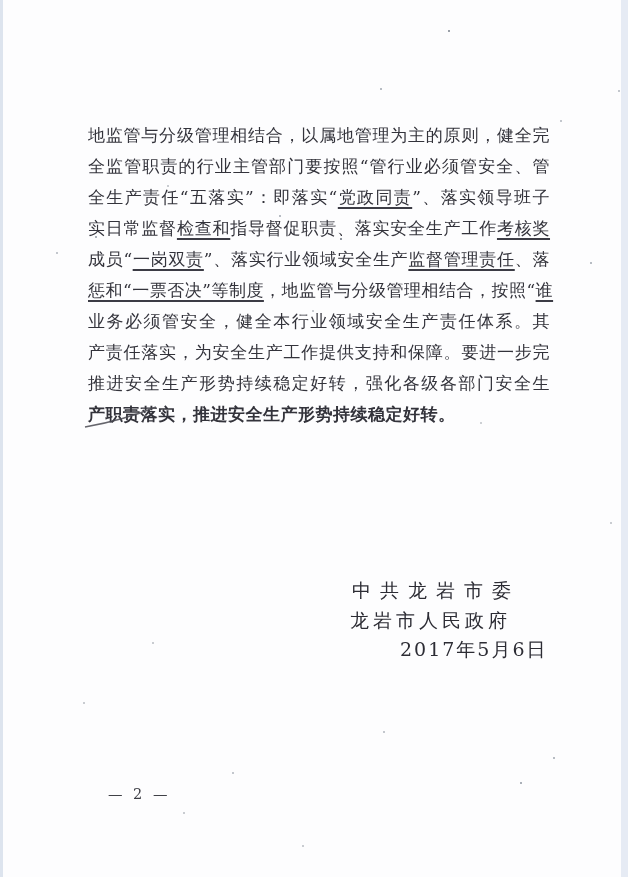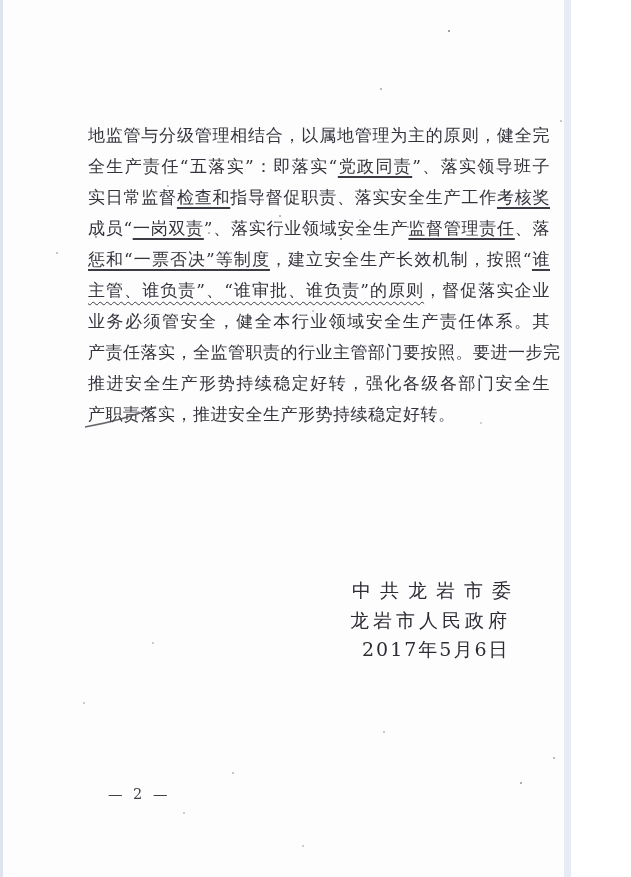--- a/index.html
+++ b/index.html
@@ -3,21 +3,21 @@
 <meta charset="utf-8">
 <style>
   html, body {
     margin: 0;
     padding: 0;
     background: #ffffff;
     font-family: "DejaVu Serif", "Liberation Serif", serif;
   }
   .page {
     position: relative;
-    width: 571px;
+    width: 628px;
     height: 877px;
     background: #fdfdfe;
     overflow: hidden;
     color: #2e2e36;
   }
   
   .edge-left {
     position: absolute; left: 0; top: 0; width: 3px; height: 877px;
     background: #dde4ee;
   }
@@ -52,20 +52,21 @@
     color: #33333b;
   }
   .line {
     text-align: justify;
     text-align-last: justify;
     height: 31px;
     white-space: nowrap;
   }
   .line.no-justify {
     text-align-last: left;
+    font-weight: bold;
   }
   .u {
     text-decoration-line: underline;
     text-decoration-color: #3c3c45;
     text-decoration-thickness: 1.5px;
     text-underline-offset: 4px;
   }
   .u.wavy {
     text-decoration-style: wavy;
     text-decoration-thickness: 1px;
@@ -79,21 +80,21 @@
   }
   
   .sig-line {
     position: absolute;
     font-size: 19px;
     color: #2c2c34;
     white-space: nowrap;
   }
   .sig-committee { left: 352px; top: 578px; letter-spacing: 9px; }
   .sig-government { left: 350px; top: 608px; letter-spacing: 4px; font-family: Liberation Serif, serif; }
-  .sig-date { left: 362px; top: 637px; letter-spacing: 2px; }
+  .sig-date { left: 400px; top: 637px; letter-spacing: 2px; }
   
   .footer {
     position: absolute;
     left: 108px;
     top: 786px;
     font-size: 14.5px;
     letter-spacing: 3px;
     color: #3a3b42;
     white-space: nowrap;
   }
@@ -102,27 +103,27 @@
 <body>
 
 <div class="page">
 
   <div class="edge-left"></div>
   <div class="edge-right"></div>
   <div class="speckles"></div>
 
   <main class="body-text">
       <div class="line"><span>地监管与分级管理相结合，以属地管理为主的原则，健全完</span></div>
+      <div class="line"><span>全监管职责的行业主管部门要按照“管行业必须管安全、管</span></div>
       <div class="line"><span>全生产责任“五落实”：即落实“</span><span class="u">党政同责</span><span>”、落实领导班子</span></div>
       <div class="line"><span>实日常监督</span><span class="u">检查和</span><span>指导督促职责、落实安全生产工作</span><span class="u">考核奖</span></div>
       <div class="line"><span>成员“</span><span class="u">一岗双责</span><span>”、落实行业领域安全生产</span><span class="u">监督管理责任</span><span>、落</span></div>
-      <div class="line"><span class="u">惩和“一票否决”等制度</span><span>，建立安全生产长效机制，按照“</span><span class="u">谁</span></div>
-      <div class="line"><span class="u wavy">主管、谁负责”、“谁审批、谁负责”的原则</span><span>，督促落实企业</span></div>
+      <div class="line"><span class="u">惩和“一票否决”等制度</span><span>，地监管与分级管理相结合，按照“</span><span class="u">谁</span></div>
       <div class="line"><span>业务必须管安全，健全本行业领域安全生产责任体系。其</span></div>
-      <div class="line"><span>产责任落实，全监管职责的行业主管部门要按照。要进一步完</span></div>
+      <div class="line"><span>产责任落实，为安全生产工作提供支持和保障。要进一步完</span></div>
       <div class="line"><span>推进安全生产形势持续稳定好转，强化各级各部门安全生</span></div>
       <div class="line no-justify"><span>产职责落实，推进安全生产形势持续稳定好转。</span></div>
     </main>
 
   <svg class="pen-stroke" width="78" height="26" viewBox="0 0 78 26">
     <path d="M 74,3 C 52,12 26,19 3,23" fill="none" stroke="#4a4a52" stroke-width="1.4" opacity="0.85"></path>
   </svg>
 
   <div class="signature">
     <div class="sig-line sig-committee">中共龙岩市委</div>

